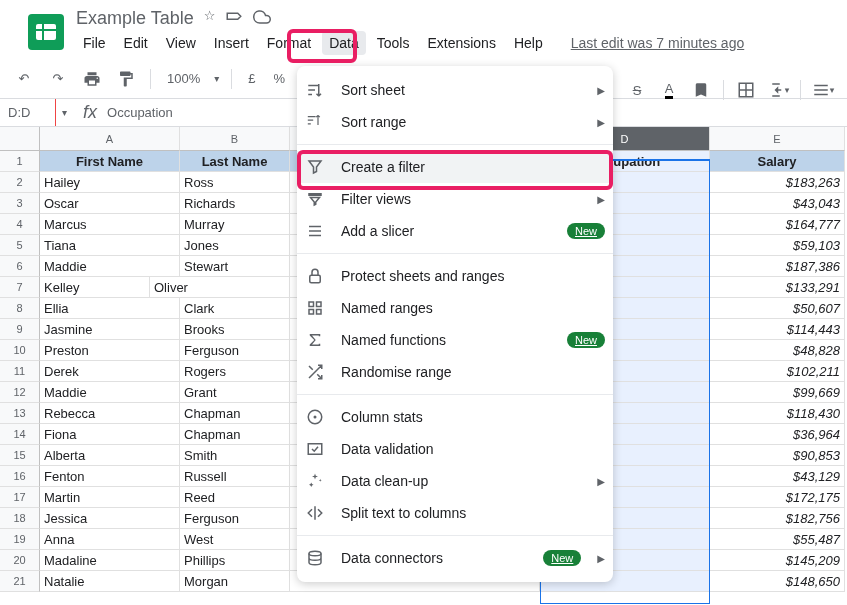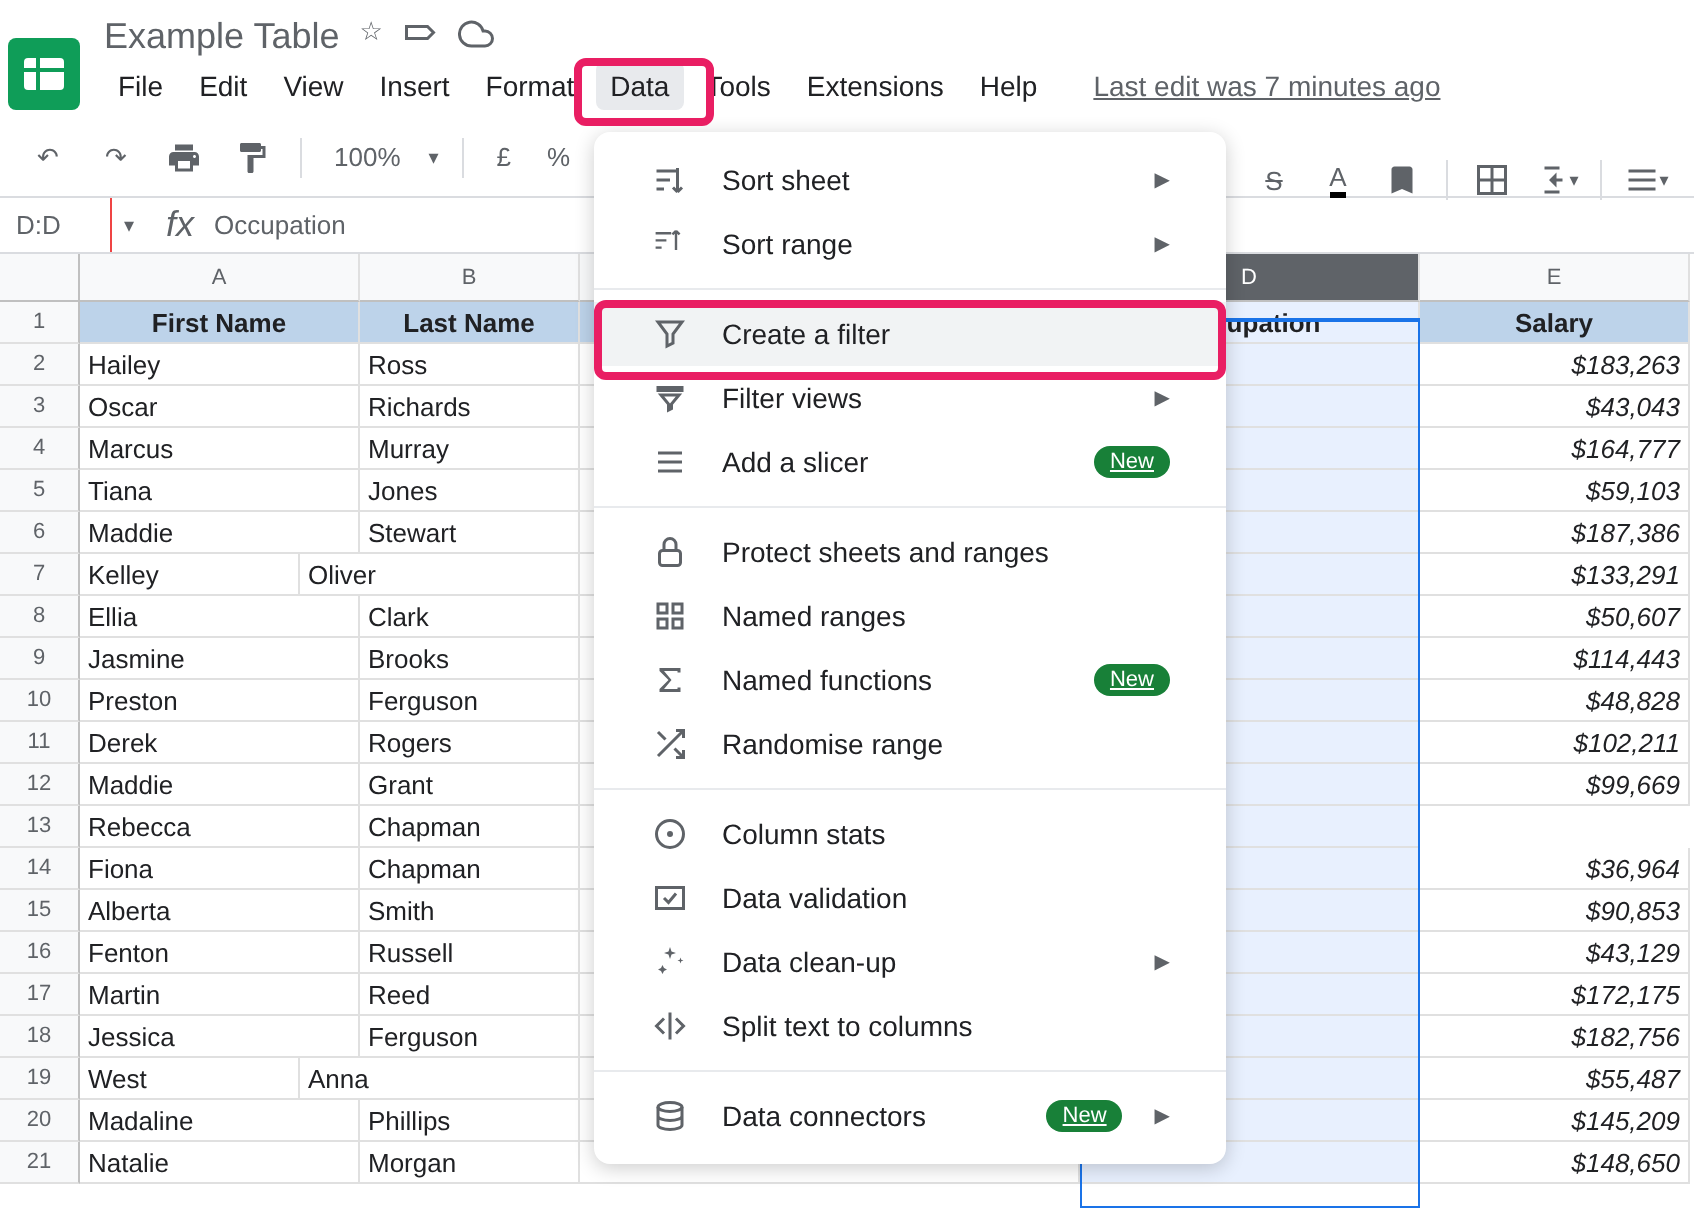--- a/index.html
+++ b/index.html
@@ -1,17 +1,17 @@
 <!DOCTYPE html>
 <html><head>
 <meta charset="utf-8">
 <style>
 * { margin: 0; padding: 0; box-sizing: border-box; font-family: Arial, sans-serif; }
 body { background: #fff; font-size: 13px; color: #202124; width: 847px; height: 605px; overflow: hidden; position: relative; }
-.header { display: flex; align-items: flex-end; padding: 8px 4px 4px; gap: 12px; }
+.header { display: flex; align-items: center; padding: 8px 28px 4px; gap: 12px; }
 .logo { width: 36px; height: 36px; background: #0f9d58; border-radius: 4px; display: flex; align-items: center; justify-content: center; }
 .logo-inner { width: 20px; height: 16px; background: #fff; border-radius: 2px; position: relative; }
 .logo-inner::before, .logo-inner::after { content: ''; position: absolute; background: #0f9d58; }
 .logo-inner::before { top: 5px; left: 0; right: 0; height: 2px; }
 .logo-inner::after { left: 6px; top: 0; bottom: 0; width: 2px; }
 .title-area { display: flex; flex-direction: column; gap: 2px; }
 .title-row { display: flex; align-items: center; gap: 10px; }
 .doc-title { font-size: 18px; color: #5f6368; font-weight: 400; }
 .title-icons { display: flex; gap: 10px; color: #5f6368; }
 .title-icons span { cursor: pointer; }
@@ -38,21 +38,21 @@
 .ch { background: #f8f9fa; border-right: 1px solid #e0e0e0; border-bottom: 1px solid #c0c0c0; display: flex; align-items: center; justify-content: center; font-size: 11px; color: #5f6368; }
 .ch.selected { background: #5f6368; color: #fff; }
 .row { display: flex; height: 21px; }
 .cell { border-right: 1px solid #e0e0e0; border-bottom: 1px solid #e0e0e0; padding: 0 4px; display: flex; align-items: center; font-size: 13px; overflow: hidden; white-space: nowrap; }
 .cell.hdr { background: #bdd3ea; font-weight: bold; justify-content: center; }
 .cell.sel { background: #e8f0fe; }
 .cell.right { justify-content: flex-end; font-style: italic; }
 .cA { width: 140px; } .cB { width: 110px; } .cC { width: 250px; } .cD { width: 170px; } .cE { width: 135px; }
 .col-sel-border { position: absolute; left: 540px; top: 159px; width: 170px; height: 445px; border: 1px solid #1a73e8; border-top: 2px solid #1a73e8; pointer-events: none; z-index: 5; }
 .menu { position: absolute; left: 297px; top: 66px; width: 316px; background: #fff; border-radius: 8px; box-shadow: 0 2px 10px rgba(0,0,0,0.2); padding: 8px 0; z-index: 50; }
-.menu-item { display: flex; align-items: center; height: 32px; padding: 0 28px; font-size: 14px; color: #202124; gap: 16px; cursor: pointer; position: relative; }
+.menu-item { display: flex; align-items: center; height: 32px; padding: 0 8px; font-size: 14px; color: #202124; gap: 16px; cursor: pointer; position: relative; }
 .menu-item.highlighted { background: #f1f3f4; }
 .menu-icon { width: 20px; height: 20px; display: flex; align-items: center; justify-content: center; color: #5f6368; flex-shrink: 0; }
 .menu-label { flex: 1; }
 .menu-arrow { color: #5f6368; font-size: 10px; }
 .menu-badge { background: #188038; color: #fff; font-size: 11px; padding: 2px 8px; border-radius: 10px; font-weight: 500; text-decoration: underline; }
 .menu-sep { height: 1px; background: #e8eaed; margin: 6px 0; }
 .filter-highlight { position: absolute; left: 297px; top: 150px; width: 316px; height: 40px; border: 4px solid #e91e63; border-radius: 6px; pointer-events: none; z-index: 101; }
 svg { width: 18px; height: 18px; }
 </style>
 </head>
@@ -238,20 +238,21 @@
           <div class="cell cB">Grant</div>
           <div class="cell cC"></div>
           <div class="cell cD sel"></div>
           <div class="cell cE right">$99,669</div>
         </div>
         <div class="row">
           <div class="cell cA">Rebecca</div>
           <div class="cell cB">Chapman</div>
           <div class="cell cC"></div>
           <div class="cell cD sel"></div>
+          <div class="cell cE right">$118,430</div>
         </div>
         <div class="row">
           <div class="cell cA">Fiona</div>
           <div class="cell cB">Chapman</div>
           <div class="cell cC"></div>
           <div class="cell cD sel"></div>
           <div class="cell cE right">$36,964</div>
         </div>
         <div class="row">
           <div class="cell cA">Alberta</div>
@@ -275,22 +276,22 @@
           <div class="cell cE right">$172,175</div>
         </div>
         <div class="row">
           <div class="cell cA">Jessica</div>
           <div class="cell cB">Ferguson</div>
           <div class="cell cC"></div>
           <div class="cell cD sel"></div>
           <div class="cell cE right">$182,756</div>
         </div>
         <div class="row">
+          <div class="cell cA">Anna</div>
           <div class="cell cB">West</div>
-          <div class="cell cA">Anna</div>
           <div class="cell cC"></div>
           <div class="cell cD sel">t</div>
           <div class="cell cE right">$55,487</div>
         </div>
         <div class="row">
           <div class="cell cA">Madaline</div>
           <div class="cell cB">Phillips</div>
           <div class="cell cC"></div>
           <div class="cell cD sel">r</div>
           <div class="cell cE right">$145,209</div>

